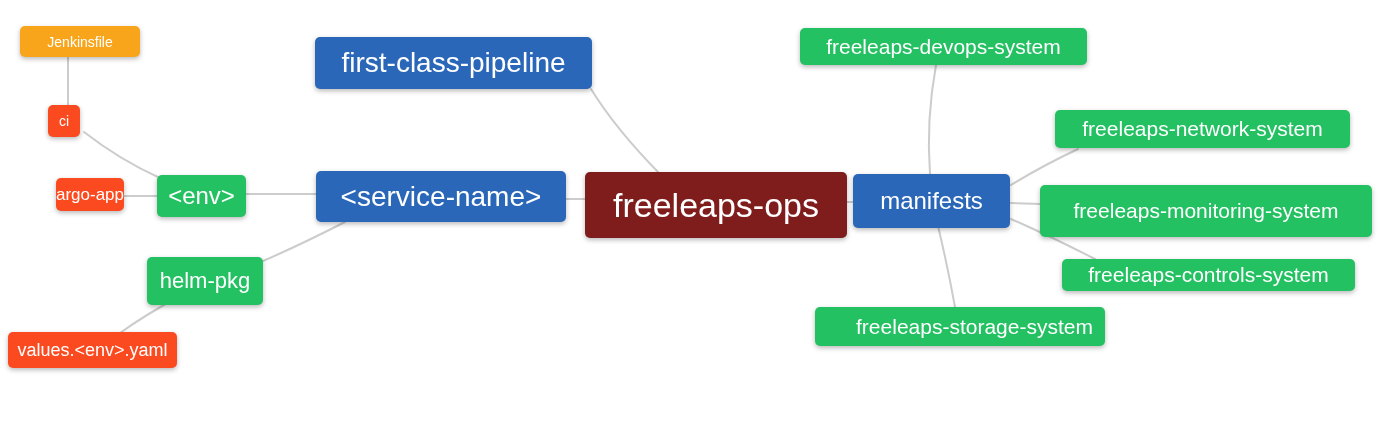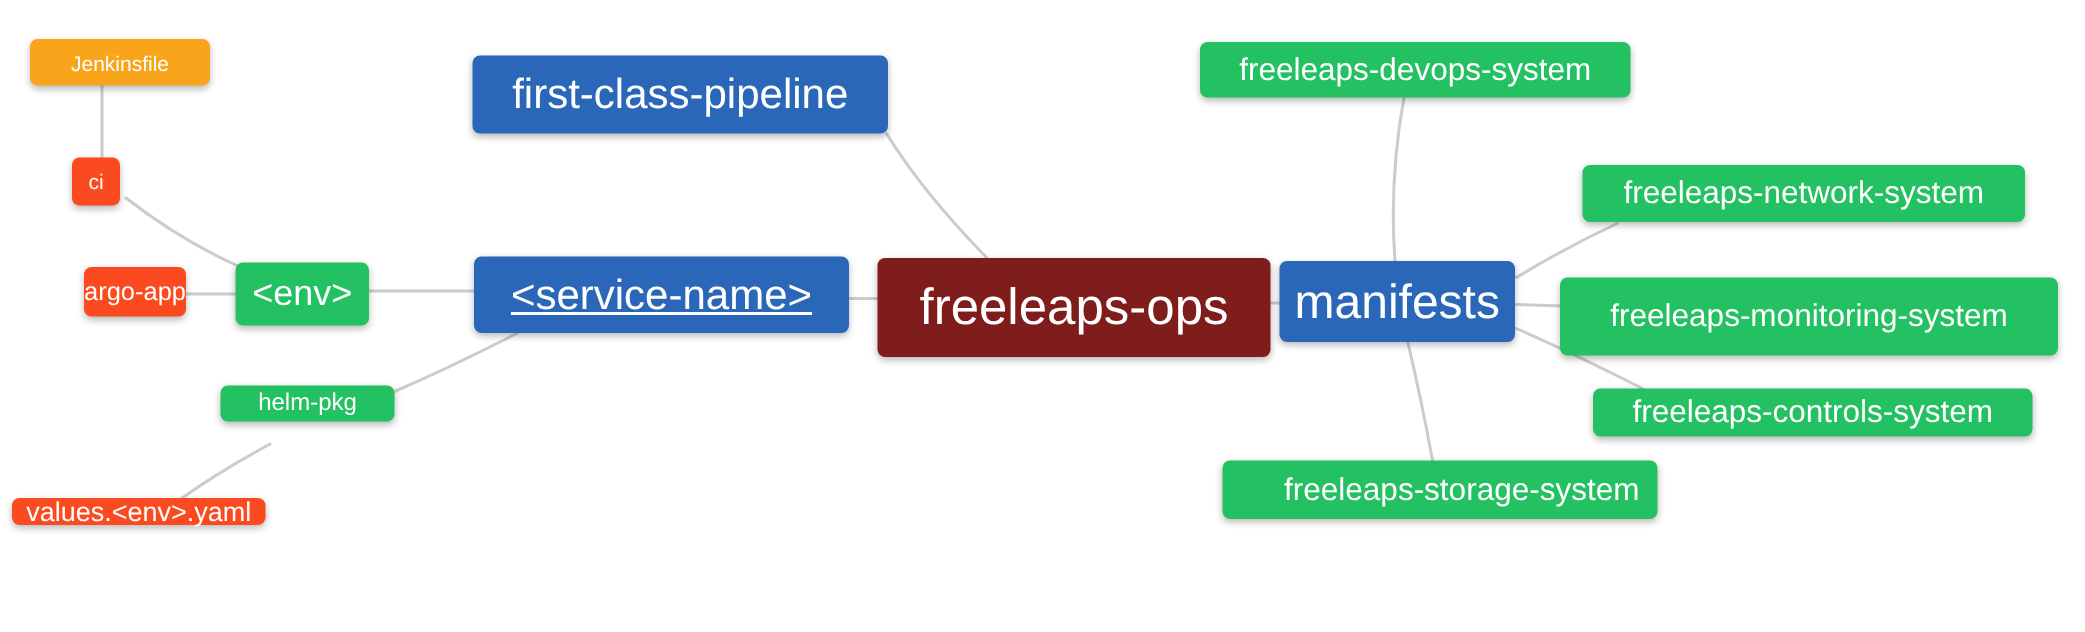--- a/index.html
+++ b/index.html
@@ -62,27 +62,27 @@
     <path d="M 847 202 L 853 202"></path>
     <path d="M 930 174 Q 926 120 936 65"></path>
     <path d="M 1011 185 Q 1042 166 1078 149"></path>
     <path d="M 1011 203 L 1041 204"></path>
     <path d="M 1011 219 Q 1052 237 1095 259"></path>
     <path d="M 938 226 Q 948 268 955 307"></path>
   </svg>
 
   <div class="node c-dark" style="left:585px;  top:172px; width:262px; height:66px; font-size:34px;">freeleaps-ops</div>
   <div class="node c-blue" style="left:315px;  top:37px;  width:277px; height:52px; font-size:28px;">first-class-pipeline</div>
-  <div class="node c-blue" style="left:316px;  top:171px; width:250px; height:51px; font-size:28px;text-decoration:underline;">&lt;service-name&gt;</div>
+  <div class="node c-blue" style="left:316px;  top:171px; width:250px; height:51px; font-size:28px;">&lt;service-name&gt;</div>
   <div class="node c-green" style="left:157px;  top:175px; width:89px;  height:42px; font-size:24px;">&lt;env&gt;</div>
   <div class="node c-red" style="left:48px;   top:105px; width:32px;  height:32px; font-size:14px;">ci</div>
   <div class="node c-orange" style="left:20px;   top:26px;  width:120px;  height:31px; font-size:14px;">Jenkinsfile</div>
   <div class="node c-red" style="left:31px;   top:178px; width:68px;  height:33px; font-size:17px;margin-left:25px;">argo-app</div>
-  <div class="node c-green" style="left:147px;  top:257px; width:116px; height:24px; font-size:16px;">helm-pkg</div>
-  <div class="node c-red" style="left:8px;    top:332px; width:169px; height:18px; font-size:18px;">values.&lt;env&gt;.yaml</div>
-  <div class="node c-blue" style="left:853px;  top:174px; width:157px; height:54px; font-size:32px;">manifests</div>
+  <div class="node c-green" style="left:147px;  top:257px; width:116px; height:48px; font-size:22px;">helm-pkg</div>
+  <div class="node c-red" style="left:8px;    top:332px; width:169px; height:36px; font-size:18px;">values.&lt;env&gt;.yaml</div>
+  <div class="node c-blue" style="left:853px;  top:174px; width:157px; height:54px; font-size:24px;">manifests</div>
   <div class="node c-green" style="left:800px;  top:28px;  width:287px; height:37px; font-size:21px;">freeleaps-devops-system</div>
   <div class="node c-green" style="left:1055px; top:110px; width:295px; height:38px; font-size:21px;">freeleaps-network-system</div>
   <div class="node c-green" style="left:1040px; top:185px; width:332px; height:52px; font-size:21px;">freeleaps-monitoring-system</div>
   <div class="node c-green" style="left:1062px; top:259px; width:293px; height:32px; font-size:21px;">freeleaps-controls-system</div>
   <div class="node c-green" style="left:815px;  top:307px; width:290px; height:39px; font-size:21px;padding-left:29px;">freeleaps-storage-system</div>
 
 </div>
 
 </body></html>

